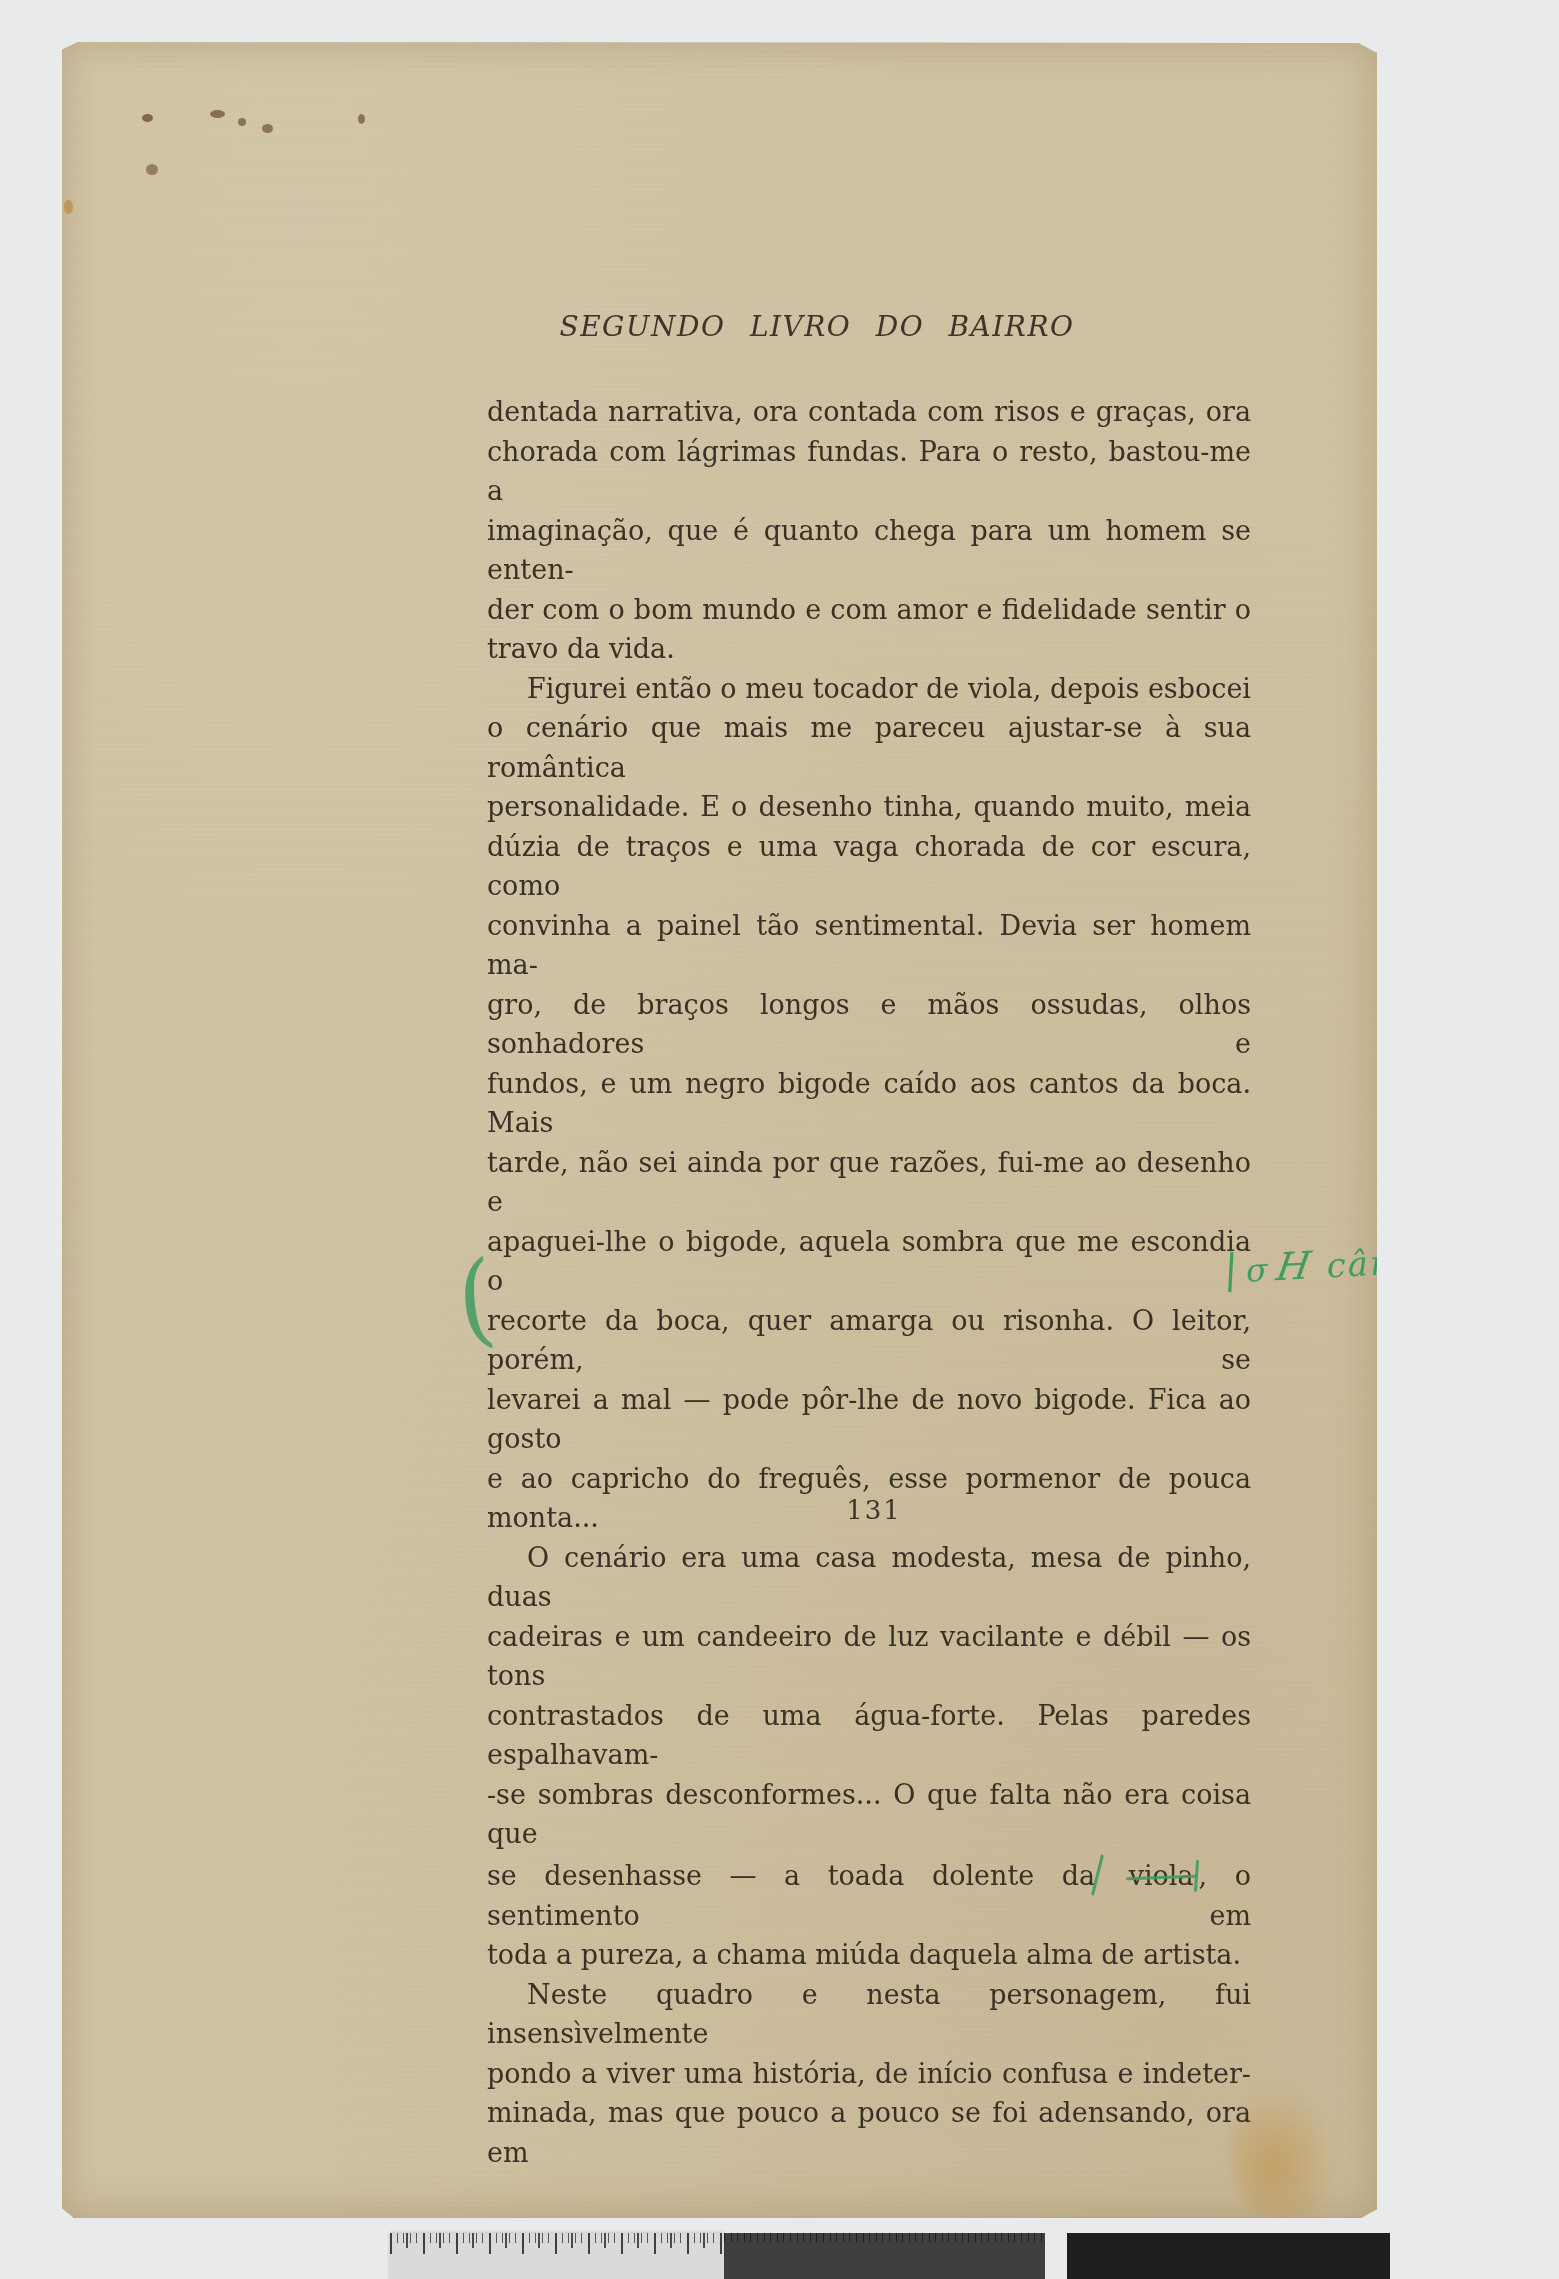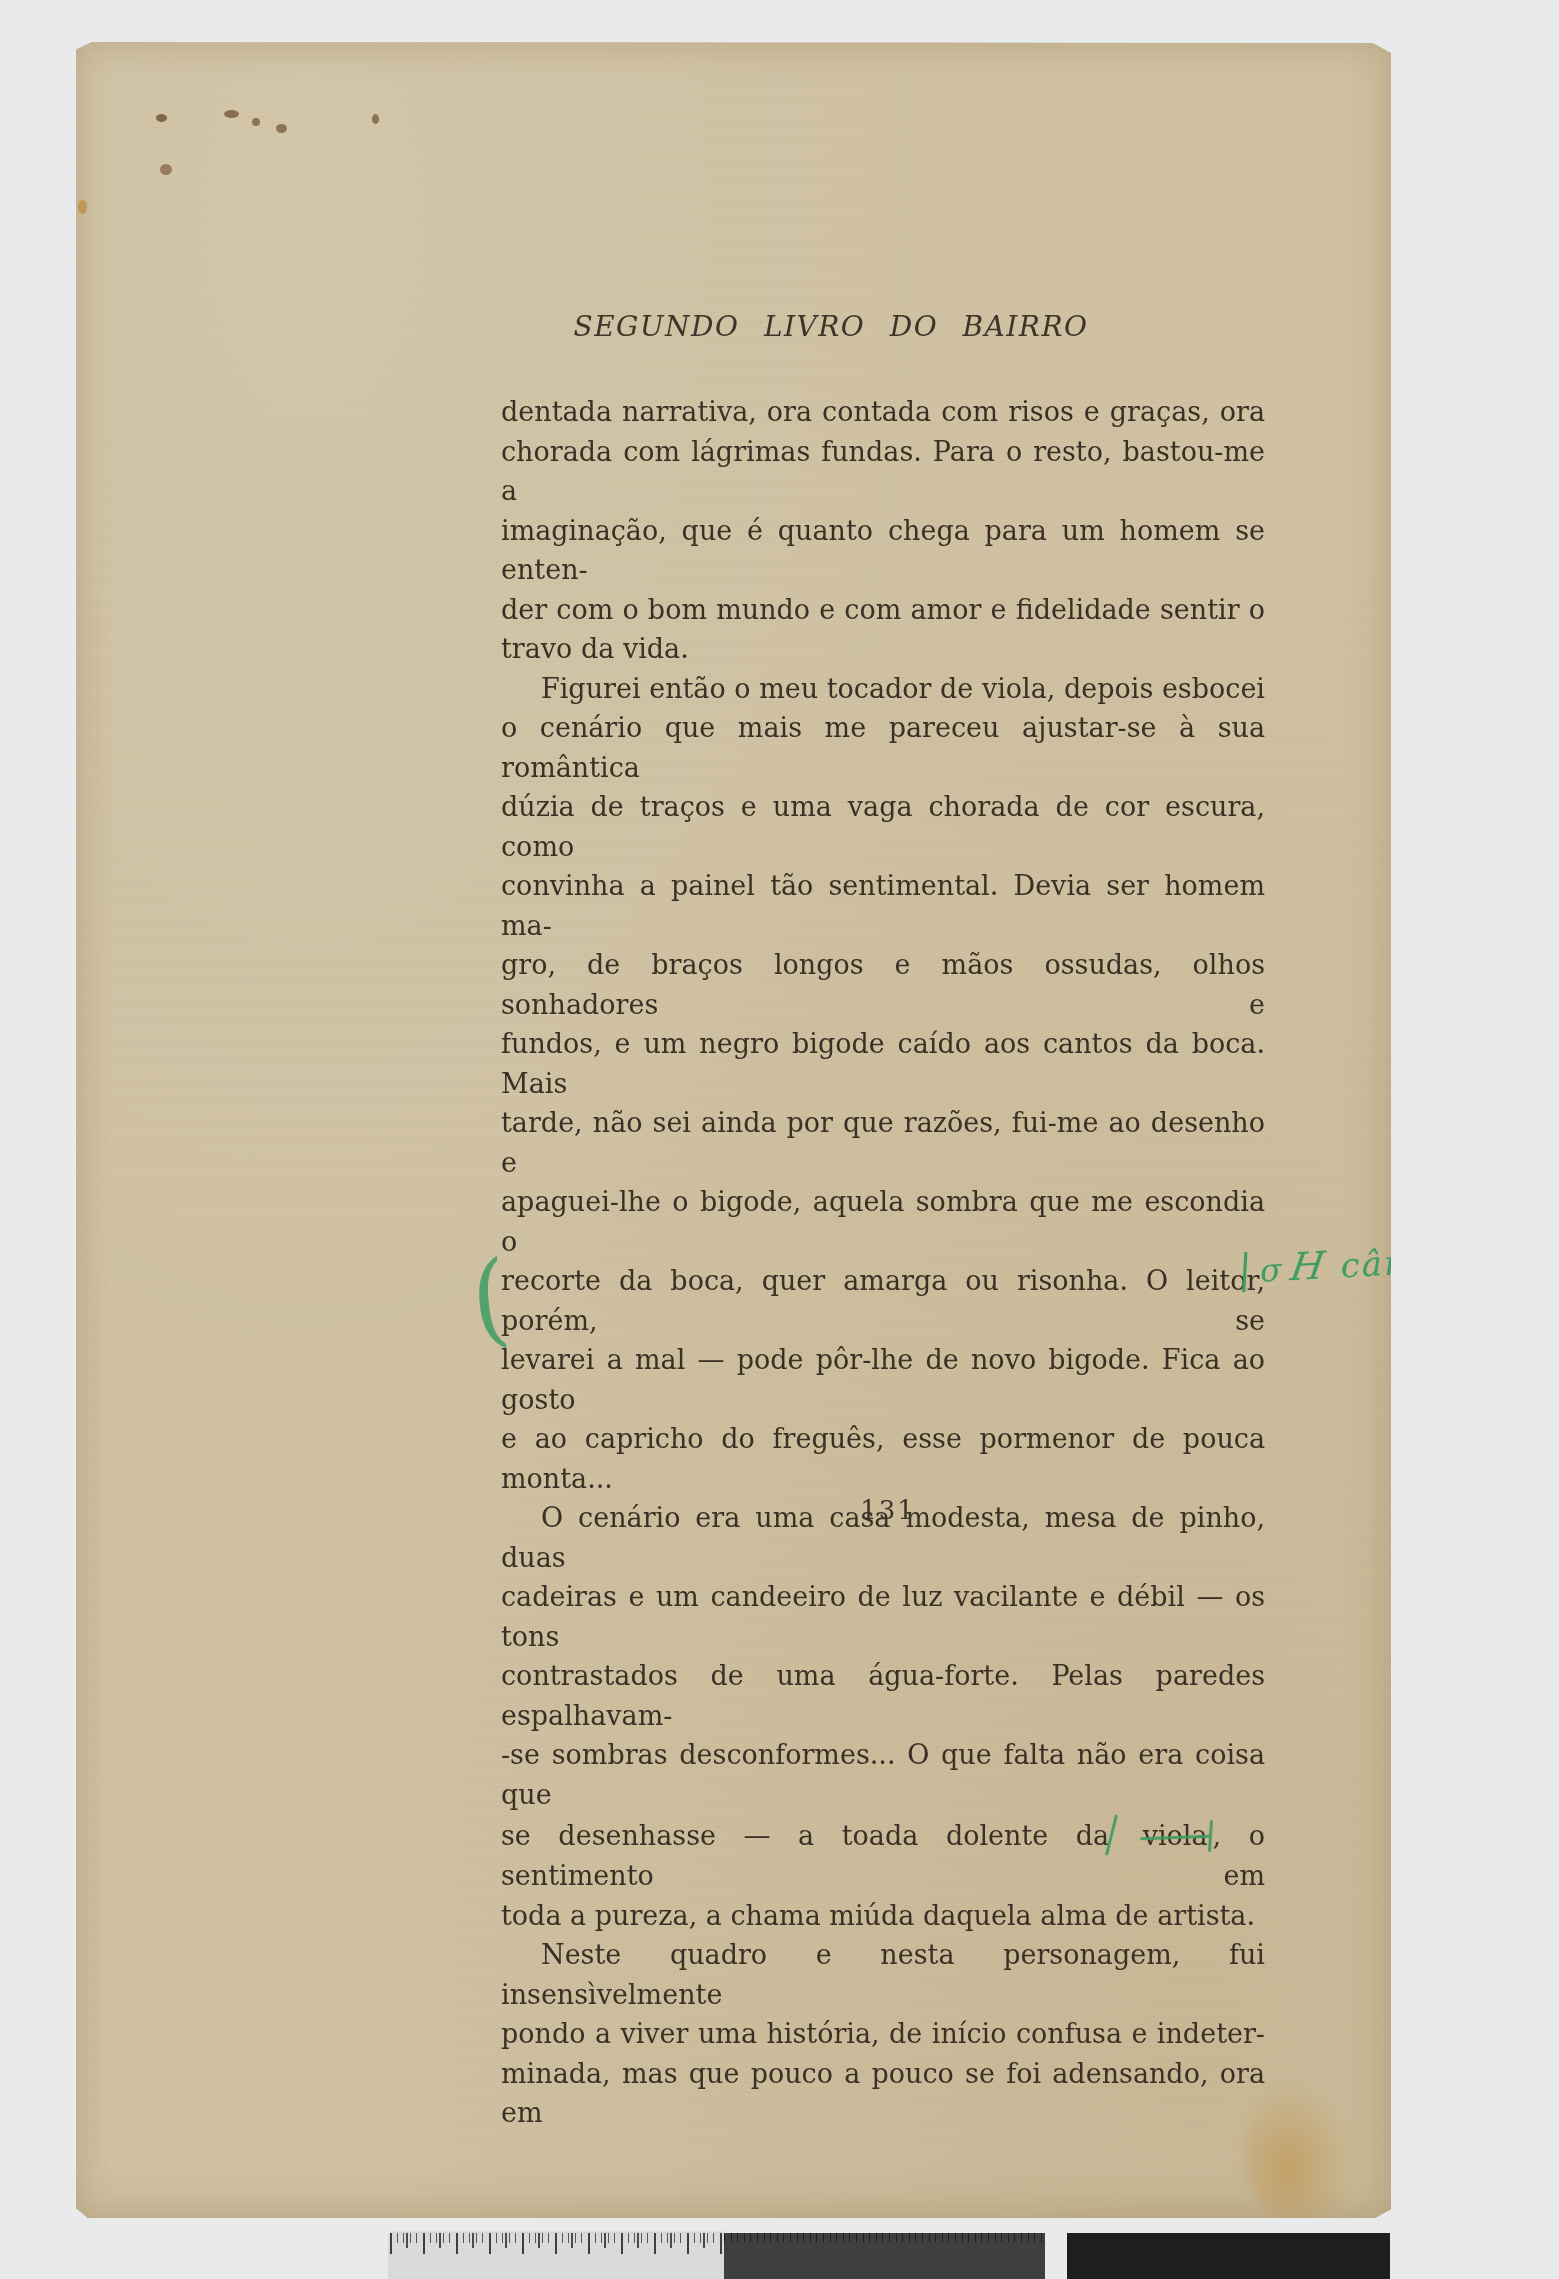--- a/index.html
+++ b/index.html
@@ -3,21 +3,21 @@
 <meta charset="utf-8">
 <style>
   html,body{margin:0;padding:0;}
   body{
     width:1559px;height:2279px;position:relative;overflow:hidden;
     background:#e9eaec;
     font-family:"DejaVu Serif", serif;
   }
   
   .page{
-    position:absolute;left:76px;top:42px;width:1315px;height:2176px;
+    position:absolute;left:62px;top:42px;width:1315px;height:2176px;
     background:
       radial-gradient(ellipse at 18% 8%, rgba(255,255,255,0.07), transparent 45%),
       radial-gradient(ellipse at 85% 92%, rgba(140,100,40,0.10), transparent 55%),
       repeating-linear-gradient(0deg, rgba(60,40,10,0.012) 0 2px, transparent 2px 5px),
       #cfc1a2;
     box-shadow:
       3px 4px 10px rgba(90,90,95,0.45),
       inset -8px -10px 38px rgba(125,98,52,0.18),
       inset 7px 7px 30px rgba(125,98,52,0.13);
     clip-path:polygon(0 0.35%, 1.2% 0, 98.6% 0.05%, 100% 0.5%, 100% 99.6%, 98.8% 100%, 0.9% 100%, 0 99.55%);
@@ -120,20 +120,21 @@
   <div class="running-head">SEGUNDO LIVRO DO BAIRRO</div>
 
   <div class="textblock">
       <div class="tline just">dentada narrativa, ora contada com risos e graças, ora</div>
       <div class="tline just">chorada com lágrimas fundas. Para o resto, bastou-me a</div>
       <div class="tline just">imaginação, que é quanto chega para um homem se enten-</div>
       <div class="tline just">der com o bom mundo e com amor e fidelidade sentir o</div>
       <div class="tline">travo da vida.</div>
       <div class="tline ind just">Figurei então o meu tocador de viola, depois esbocei</div>
       <div class="tline just">o cenário que mais me pareceu ajustar-se à sua romântica</div>
+      <div class="tline just">personalidade. E o desenho tinha, quando muito, meia</div>
       <div class="tline just">dúzia de traços e uma vaga chorada de cor escura, como</div>
       <div class="tline just">convinha a painel tão sentimental. Devia ser homem ma-</div>
       <div class="tline just">gro, de braços longos e mãos ossudas, olhos sonhadores e</div>
       <div class="tline just">fundos, e um negro bigode caído aos cantos da boca. Mais</div>
       <div class="tline just">tarde, não sei ainda por que razões, fui-me ao desenho e</div>
       <div class="tline just">apaguei-lhe o bigode, aquela sombra que me escondia o</div>
       <div class="tline just">recorte da boca, quer amarga ou risonha. O leitor, porém, se</div>
       <div class="tline just">levarei a mal — pode pôr-lhe de novo bigode. Fica ao gosto</div>
       <div class="tline">e ao capricho do freguês, esse pormenor de pouca monta...</div>
       <div class="tline ind just">O cenário era uma casa modesta, mesa de pinho, duas</div>

